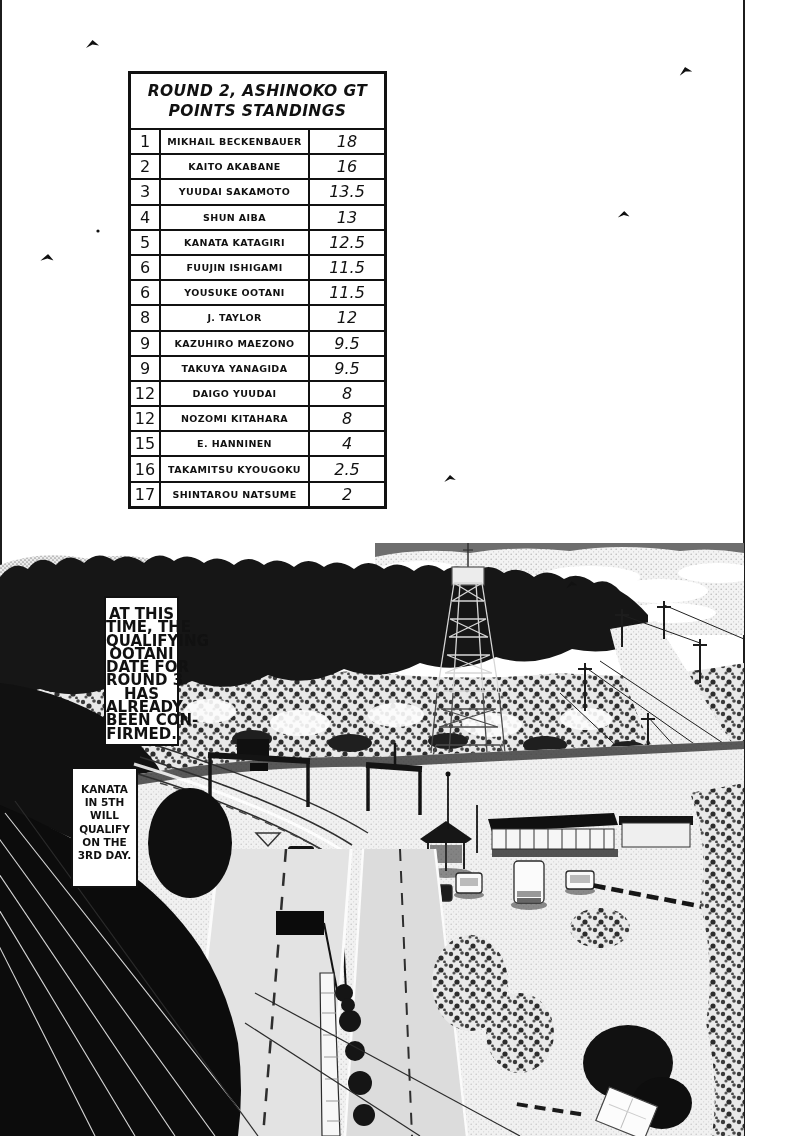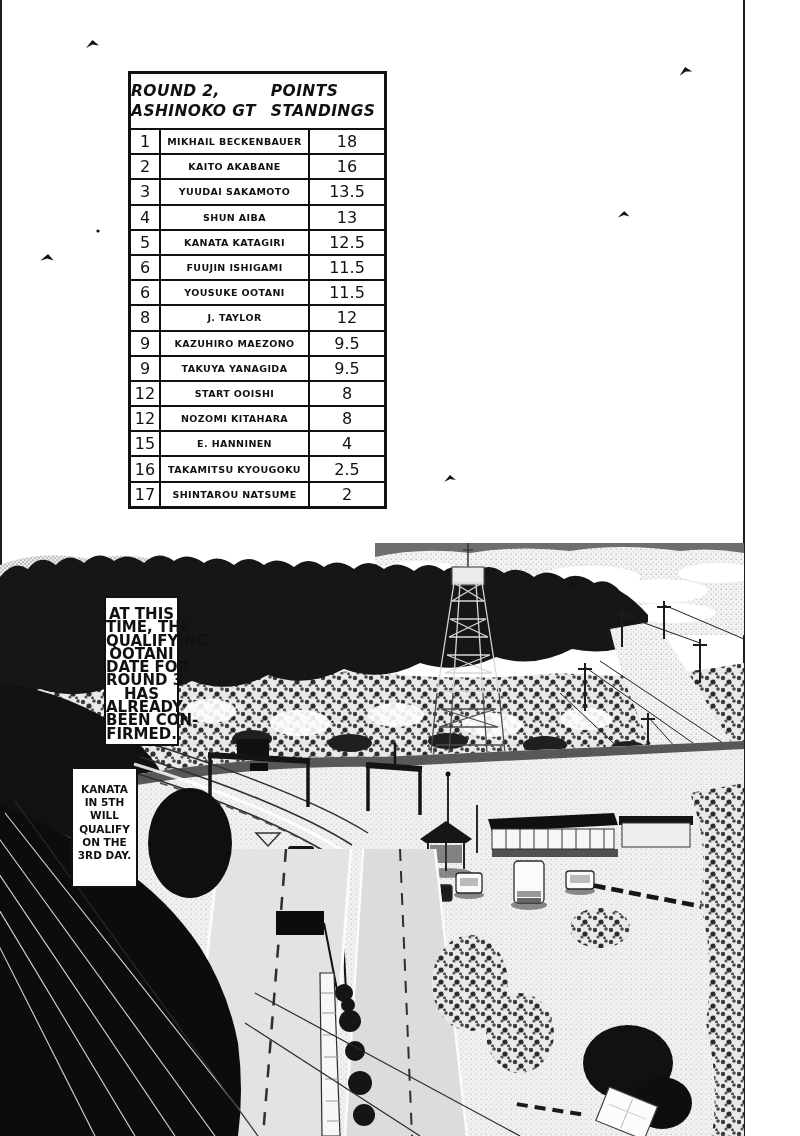--- a/index.html
+++ b/index.html
@@ -6,29 +6,29 @@
   .page{position:relative;width:800px;height:1136px;background:#ffffff;overflow:hidden;
         font-family:"DejaVu Sans","Liberation Sans",sans-serif;color:#111;}
   .border-line{position:absolute;top:0;bottom:0;width:2px;background:#1c1c1c;}
   .border-left{left:0;}
   .border-right{left:743px;}
   .scene{position:absolute;left:0;top:543px;}
 
   
   .standings{position:absolute;left:128px;top:71px;width:259px;background:#fff;
              border:3px solid #111;box-sizing:border-box;z-index:5;}
-  .standings-title{height:54px;display:flex;justify-content:center;align-items:center;
+  .standings-title{height:54px;display:flex;flex-direction:column;justify-content:center;align-items:center;
              font-style:italic;font-weight:bold;font-size:15.5px;line-height:20px;letter-spacing:.4px;
              border-bottom:2.5px solid #111;}
   .trow{display:flex;height:23.2px;border-bottom:2px solid #111;}
   .trow:last-child{border-bottom:none;justify-content:flex-end;}
   .cell{display:flex;align-items:center;justify-content:center;box-sizing:border-box;}
   .rank{width:30px;border-right:2px solid #111;font-size:16px;}
   .name{flex:1;border-right:2px solid #111;font-size:9.5px;font-weight:bold;letter-spacing:.4px;text-align:center;}
-  .pts{width:74px;font-size:16px;}
+  .pts{width:74px;font-size:16px;font-style:italic;}
 
   
   .caption{position:absolute;background:#fff;border:2px solid #111;box-sizing:border-box;
            font-weight:bold;text-align:center;z-index:6;}
   .caption-1{left:104px;top:596px;width:75px;height:150px;padding-top:10px;font-size:15px;line-height:13.3px;}
   .caption-2{left:71px;top:767px;width:67px;height:121px;padding-top:14px;font-size:10.5px;line-height:13.2px;}
   .cap-line{white-space:nowrap;}
 
   .bird{position:absolute;z-index:4;}
 </style>
@@ -361,21 +361,21 @@
       <div class="cell name">KAZUHIRO MAEZONO</div>
       <div class="cell pts">9.5</div>
     </div>
         <div class="trow">
       <div class="cell rank">9</div>
       <div class="cell name">TAKUYA YANAGIDA</div>
       <div class="cell pts">9.5</div>
     </div>
         <div class="trow">
       <div class="cell rank">12</div>
-      <div class="cell name">START OOISHI</div>
+      <div class="cell name">DAIGO YUUDAI</div>
       <div class="cell pts">8</div>
     </div>
         <div class="trow">
       <div class="cell rank">12</div>
       <div class="cell name">NOZOMI KITAHARA</div>
       <div class="cell pts">8</div>
     </div>
         <div class="trow">
       <div class="cell rank">15</div>
       <div class="cell name">E. HANNINEN</div>

